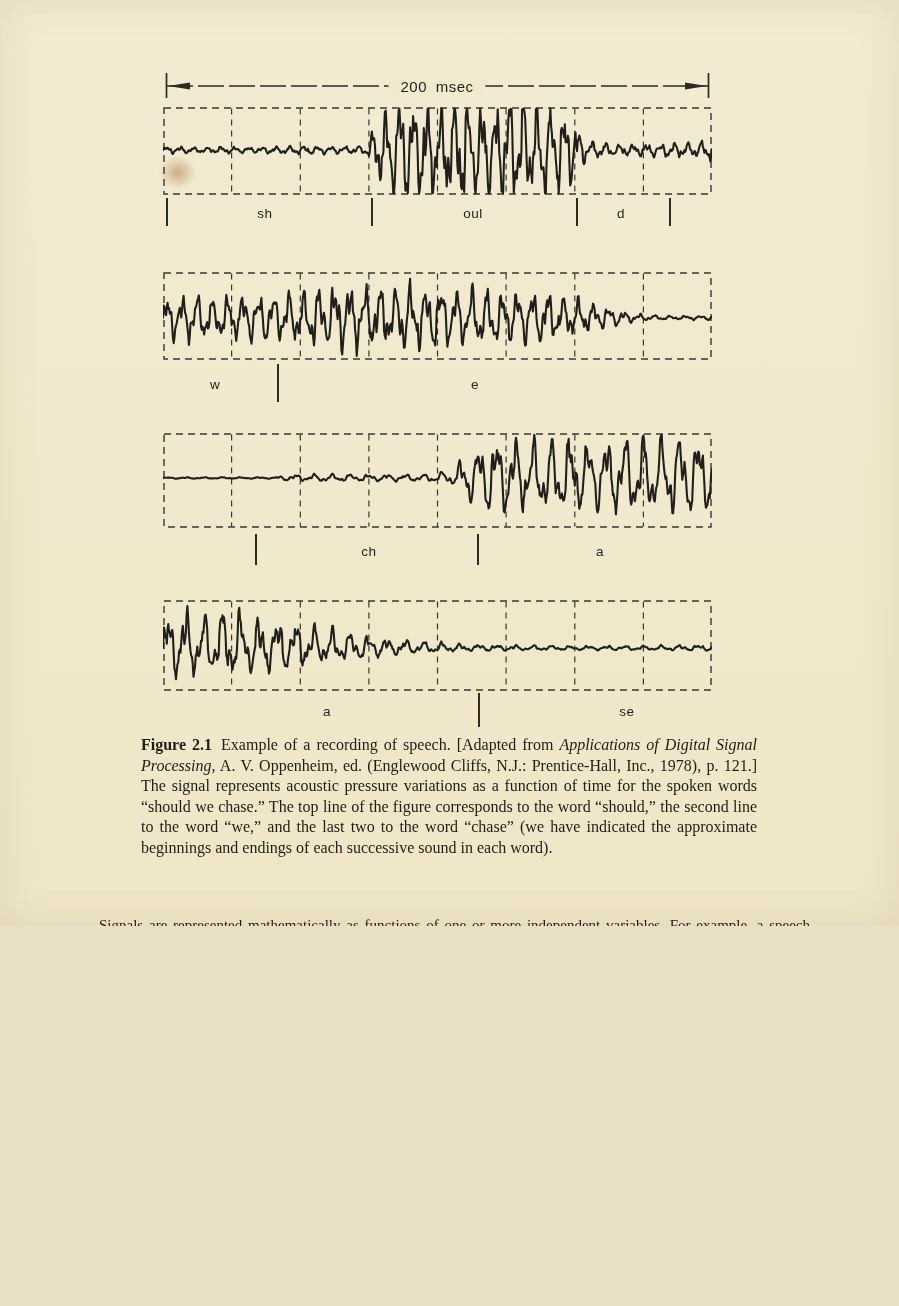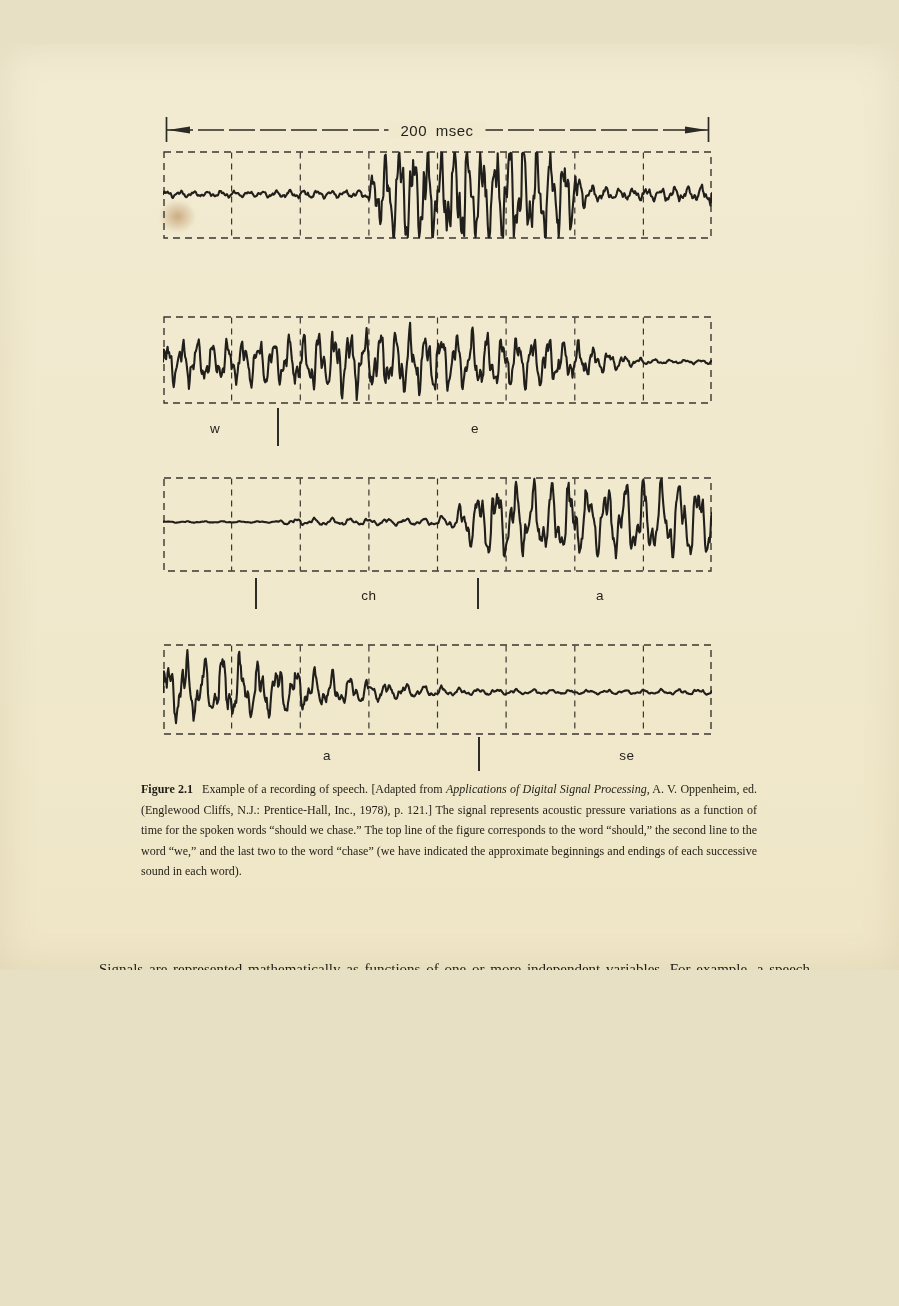--- a/index.html
+++ b/index.html
@@ -1,40 +1,40 @@
 <!DOCTYPE html>
 <html><head>
 <meta charset="utf-8">
 <style>
   html,body{margin:0;padding:0;background:#e8e0c4;}
   .page{position:relative;width:899px;height:926px;overflow:hidden;
         background:linear-gradient(180deg,#f2ebd2 0%,#f1e9cd 55%,#efe6c7 100%);
         box-shadow:inset 0 0 40px rgba(120,100,60,.12);
-        font-family:"Liberation Serif",serif;margin-top:44px;}
+        font-family:"Liberation Serif",serif;}
   .stain{position:absolute;left:159px;top:156px;width:37px;height:33px;border-radius:50%;
          background:radial-gradient(closest-side,rgba(166,110,52,.5),rgba(166,110,52,.2) 60%,rgba(166,110,52,0) 100%);
          filter:blur(1px);}
   svg.arrow{position:absolute;left:163px;top:70px;overflow:visible;}
   .arrow .bar{stroke:#2c2a25;stroke-width:1.7;}
   .arrow .dline{stroke:#2c2a25;stroke-width:1.4;stroke-dasharray:26 5;}
   .arrow polygon{fill:#2c2a25;}
   .arrow-label{position:absolute;left:437px;top:86px;transform:translate(-50%,-50%);
         background:#f1e9cd;padding:0 12px;font:15px "Liberation Sans",sans-serif;
         color:#211f1b;letter-spacing:.5px;word-spacing:4px;}
   .panel{position:absolute;left:163px;width:549px;}
   .panel svg{display:block;}
   .box{fill:none;stroke:#3a372f;stroke-width:1.4;stroke-dasharray:7 5;}
   .grid{stroke:#3a372f;stroke-width:1.2;stroke-dasharray:6 5;}
   .wave{fill:none;stroke:#211f1b;stroke-width:2.1;stroke-linejoin:round;stroke-linecap:round;}
   .seg-row{position:absolute;left:163px;width:549px;}
   .tick{position:absolute;top:0;bottom:2px;width:2px;background:#2e2c27;}
   .seg-label{position:absolute;top:50%;transform:translate(-50%,-50%);
         font:13.5px "Liberation Sans",sans-serif;color:#26241f;letter-spacing:.5px;}
   .caption{position:absolute;left:141px;top:735px;width:616px;margin:0;
-        font-size:12px;line-height:20.6px;text-align:justify;color:#211d16;}
+        font-size:16px;line-height:20.6px;text-align:justify;color:#211d16;}
   .caption b{margin-right:9px;}
   .bodytext{position:absolute;left:62px;top:908px;width:748px;margin:0;
         font-size:15px;line-height:34px;text-align:justify;text-indent:37px;
         color:#211d16;word-spacing:1px;}
   .footer{position:absolute;left:62px;top:1236px;width:745px;display:flex;
         justify-content:space-between;align-items:baseline;
         font:bold 15px "Liberation Sans",sans-serif;color:#211f1b;}
   .footer .chap{margin-left:30px;}
 </style>
 </head>
@@ -99,20 +99,29 @@
         <line class="grid" x1="137.3" y1="1.5" x2="137.3" y2="89.5"></line>
         <line class="grid" x1="205.9" y1="1.5" x2="205.9" y2="89.5"></line>
         <line class="grid" x1="274.5" y1="1.5" x2="274.5" y2="89.5"></line>
         <line class="grid" x1="343.1" y1="1.5" x2="343.1" y2="89.5"></line>
         <line class="grid" x1="411.8" y1="1.5" x2="411.8" y2="89.5"></line>
         <line class="grid" x1="480.4" y1="1.5" x2="480.4" y2="89.5"></line>
         <path class="wave" d="M0 48.2L0.8 27.4L1.5 29.7L2.3 37.7L3.1 34.9L3.8 43.7L4.6 28.6L5.3 24.1L6.1 31.9L6.9 33.6L7.6 37.0L8.4 31.7L9.2 30.0L9.9 35.2L10.7 52.7L11.4 68.6L12.2 71.6L13.0 79.2L13.7 71.3L14.5 64.1L15.3 62.1L16.0 51.9L16.8 49.7L17.5 52.8L18.3 41.2L19.1 30.7L19.8 25.7L20.6 36.4L21.4 44.1L22.1 39.6L22.9 32.3L23.6 15.5L24.4 6.1L25.2 19.0L25.9 32.2L26.7 42.9L27.5 50.9L28.2 55.7L29.0 57.1L29.7 63.6L30.5 76.8L31.3 70.9L32.0 67.1L32.8 54.9L33.5 54.7L34.3 46.6L35.1 55.7L35.8 56.2L36.6 54.3L37.4 48.1L38.1 40.5L38.9 40.8L39.6 31.7L40.4 32.8L41.2 23.4L41.9 15.4L42.7 14.6L43.5 21.3L44.2 29.2L45.0 49.9L45.8 57.7L46.5 61.9L47.3 61.7L48.0 62.4L48.8 63.8L49.6 63.8L50.3 61.2L51.1 55.3L51.9 49.9L52.6 55.3L53.4 53.5L54.1 59.8L54.9 57.8L55.7 55.0L56.4 33.2L57.2 22.3L58.0 18.7L58.7 19.8L59.5 15.4L60.2 22.6L61.0 17.4L61.8 25.0L62.5 33.6L63.3 55.4L64.0 57.7L64.8 65.1L65.6 53.9L66.3 50.0L67.1 54.0L67.9 54.8L68.6 64.3L69.4 69.8L70.1 66.3L70.9 60.4L71.7 62.6L72.4 56.9L73.2 58.8L74.0 48.6L74.7 32.9L75.5 11.3L76.3 7.8L77.0 19.5L77.8 21.8L78.5 34.9L79.3 37.2L80.1 34.5L80.8 39.8L81.6 42.6L82.3 52.4L83.1 50.7L83.9 53.3L84.6 47.4L85.4 50.1L86.2 58.6L86.9 68.7L87.7 73.1L88.5 69.9L89.2 65.6L90.0 59.4L90.7 54.8L91.5 50.3L92.3 46.3L93.0 28.6L93.8 24.1L94.5 17.6L95.3 22.1L96.1 36.0L96.8 46.1L97.6 47.4L98.4 37.1L99.1 36.2L99.9 32.3L100.6 43.1L101.4 51.8L102.2 55.8L102.9 57.8L103.7 53.7L104.5 65.0L105.2 66.4L106.0 73.6L106.8 70.6L107.5 59.7L108.3 49.1L109.0 42.9L109.8 37.5L110.6 38.3L111.3 41.7L112.1 36.1L112.8 29.2L113.6 33.4L114.4 31.7L115.1 42.7L115.9 41.3L116.7 36.4L117.4 28.1L118.2 28.9L119.0 33.5L119.7 52.5L120.5 59.9L121.2 61.7L122.0 66.0L122.8 65.0L123.5 66.4L124.3 66.5L125.0 59.2L125.8 54.5L126.6 49.2L127.3 39.9L128.1 40.9L128.9 40.6L129.6 44.5L130.4 45.5L131.2 44.2L131.9 29.0L132.7 33.8L133.4 34.2L134.2 34.6L135.0 29.5L135.7 31.9L136.5 32.9L137.3 40.9L138.0 55.1L138.8 61.8L139.5 65.5L140.3 60.7L141.1 60.4L141.8 53.2L142.6 52.5L143.4 56.5L144.1 55.6L144.9 48.9L145.6 44.4L146.4 46.8L147.2 49.4L147.9 49.3L148.7 48.6L149.4 42.8L150.2 32.7L151.0 25.3L151.7 23.2L152.5 31.5L153.3 34.1L154.0 39.2L154.8 44.4L155.5 47.8L156.3 52.7L157.1 56.7L157.8 58.5L158.6 60.4L159.4 55.0L160.1 50.0L160.9 50.6L161.7 53.4L162.4 55.6L163.2 58.2L163.9 51.9L164.7 51.4L165.5 46.6L166.2 44.3L167.0 43.9L167.8 39.9L168.5 32.8L169.3 25.9L170.0 25.9L170.8 34.2L171.6 44.8L172.3 51.1L173.1 52.1L173.8 48.3L174.6 49.7L175.4 52.7L176.1 55.3L176.9 55.3L177.7 53.5L178.4 51.1L179.2 53.0L179.9 53.9L180.7 57.1L181.5 58.8L182.2 55.4L183.0 49.6L183.8 39.9L184.5 38.2L185.3 37.0L186.1 36.8L186.8 37.8L187.6 34.7L188.3 35.4L189.1 39.1L189.9 46.0L190.6 51.1L191.4 50.0L192.1 49.5L192.9 45.7L193.7 46.7L194.4 49.5L195.2 53.6L196.0 55.9L196.7 56.6L197.5 56.9L198.3 56.7L199.0 54.7L199.8 55.9L200.5 52.9L201.3 47.0L202.1 41.3L202.8 37.6L203.6 35.9L204.3 41.0L205.1 44.5L205.9 43.1L206.6 43.3L207.4 43.3L208.2 44.1L208.9 44.2L209.7 45.5L210.5 45.8L211.2 44.9L212.0 47.6L212.7 50.6L213.5 54.7L214.3 55.7L215.0 57.8L215.8 54.8L216.5 54.1L217.3 50.4L218.1 51.3L218.8 48.6L219.6 45.5L220.4 42.3L221.1 42.0L221.9 40.6L222.7 43.7L223.4 47.6L224.2 46.5L224.9 45.1L225.7 41.4L226.5 41.4L227.2 42.9L228.0 45.5L228.8 46.0L229.5 48.9L230.3 49.2L231.0 51.2L231.8 54.1L232.6 54.7L233.3 54.9L234.1 53.8L234.8 51.4L235.6 47.5L236.4 48.5L237.1 47.5L237.9 49.4L238.7 46.7L239.4 47.0L240.2 43.6L240.9 44.4L241.7 46.1L242.5 43.8L243.2 42.1L244.0 40.1L244.8 40.9L245.5 42.1L246.3 45.6L247.1 48.8L247.8 50.1L248.6 51.7L249.3 50.8L250.1 52.1L250.9 52.5L251.6 52.3L252.4 50.8L253.2 49.8L253.9 48.1L254.7 47.2L255.4 48.5L256.2 50.0L257.0 48.9L257.7 48.0L258.5 46.2L259.3 44.7L260.0 42.9L260.8 42.9L261.5 42.8L262.3 43.2L263.1 42.3L263.8 45.2L264.6 47.7L265.4 49.6L266.1 50.9L266.9 50.9L267.6 49.6L268.4 49.3L269.2 50.4L269.9 51.0L270.7 51.1L271.4 50.9L272.2 49.4L273.0 49.8L273.7 49.8L274.5 50.0L275.3 49.1L276.0 48.0L276.8 44.7L277.6 43.3L278.3 41.4L279.1 43.5L279.8 45.3L280.6 44.9L281.4 46.3L282.1 46.3L282.9 48.2L283.7 48.9L284.4 49.7L285.2 50.2L285.9 48.9L286.7 48.7L287.5 48.5L288.2 49.4L289.0 50.5L289.8 51.4L290.5 50.4L291.3 50.1L292.0 48.8L292.8 48.2L293.6 48.3L294.3 46.1L295.1 45.1L295.8 43.6L296.6 43.9L297.4 45.3L298.1 46.5L298.9 48.2L299.7 47.8L300.4 48.0L301.2 46.9L302.0 47.9L302.7 48.9L303.5 49.4L304.2 49.3L305.0 48.8L305.8 48.9L306.5 50.2L307.3 50.4L308.1 51.0L308.8 50.6L309.6 49.3L310.3 48.0L311.1 46.9L311.9 46.4L312.6 47.0L313.4 46.7L314.1 45.3L314.9 45.4L315.7 46.0L316.4 46.6L317.2 47.6L318.0 47.5L318.7 46.6L319.5 46.3L320.3 46.6L321.0 47.3L321.8 48.6L322.5 49.6L323.3 50.3L324.1 49.7L324.8 50.4L325.6 50.7L326.4 50.3L327.1 50.1L327.9 49.0L328.6 47.4L329.4 46.2L330.2 46.7L330.9 47.7L331.7 47.5L332.4 47.1L333.2 47.0L334.0 46.0L334.7 45.9L335.5 46.2L336.3 47.0L337.0 46.1L337.8 46.0L338.6 47.1L339.3 48.3L340.1 49.1L340.8 50.2L341.6 50.5L342.4 50.6L343.1 49.6L343.9 49.4L344.6 49.3L345.4 49.1L346.2 48.8L346.9 48.2L347.7 47.3L348.5 47.3L349.2 47.4L350.0 48.5L350.8 48.2L351.5 46.7L352.3 45.8L353.0 44.9L353.8 45.3L354.6 46.6L355.3 47.0L356.1 47.9L356.9 48.2L357.6 48.7L358.4 49.3L359.1 50.0L359.9 50.2L360.7 49.6L361.4 49.3L362.2 48.6L362.9 48.8L363.7 49.0L364.5 49.3L365.2 49.2L366.0 48.6L366.8 48.0L367.5 48.1L368.3 47.3L369.1 46.9L369.8 46.3L370.6 45.4L371.3 45.2L372.1 45.5L372.9 46.2L373.6 48.2L374.4 48.8L375.2 48.9L375.9 48.5L376.7 49.1L377.4 49.3L378.2 49.7L379.0 49.6L379.7 48.9L380.5 48.6L381.3 48.6L382.0 48.8L382.8 49.3L383.5 49.6L384.3 48.8L385.1 48.0L385.8 46.9L386.6 46.3L387.4 46.2L388.1 46.3L388.9 46.3L389.6 46.0L390.4 46.3L391.2 47.1L391.9 48.0L392.7 48.7L393.4 48.8L394.2 48.3L395.0 48.0L395.7 48.7L396.5 48.8L397.3 49.1L398.0 49.6L398.8 49.1L399.5 49.5L400.3 49.2L401.1 49.5L401.8 49.2L402.6 48.9L403.4 47.6L404.1 46.3L404.9 46.3L405.7 46.5L406.4 46.5L407.2 47.3L407.9 47.0L408.7 46.9L409.5 47.6L410.2 48.3L411.0 48.5L411.8 48.3L412.5 48.2L413.3 48.2L414.0 48.4L414.8 49.1L415.6 49.6L416.3 50.0L417.1 49.9L417.8 49.4L418.6 49.4L419.4 48.8L420.1 48.6L420.9 48.5L421.7 47.2L422.4 46.6L423.2 45.8L424.0 46.8L424.7 47.5L425.5 47.4L426.2 47.8L427.0 47.3L427.8 46.9L428.5 47.4L429.3 47.2L430.1 47.7L430.8 47.9L431.6 48.5L432.3 48.8L433.1 49.0L433.9 50.0L434.6 50.4L435.4 50.2L436.1 49.6L436.9 48.9L437.7 48.4L438.4 48.1L439.2 47.9L440.0 47.9L440.7 47.1L441.5 46.9L442.3 47.4L443.0 47.6L443.8 47.5L444.5 47.7L445.3 46.9L446.1 45.9L446.8 45.9L447.6 47.1L448.3 47.6L449.1 48.9L449.9 49.1L450.6 49.4L451.4 49.7L452.2 49.8L452.9 50.1L453.7 49.8L454.4 49.1L455.2 48.1L456.0 47.7L456.7 47.6L457.5 47.9L458.3 48.5L459.0 47.9L459.8 47.5L460.6 47.1L461.3 47.0L462.1 46.5L462.8 46.8L463.6 46.4L464.4 46.5L465.1 46.5L465.9 47.0L466.6 48.7L467.4 49.2L468.2 49.9L468.9 49.7L469.7 49.4L470.5 49.3L471.2 49.2L472.0 49.5L472.8 48.8L473.5 48.8L474.3 48.4L475.0 48.5L475.8 48.7L476.6 48.5L477.3 48.7L478.1 47.4L478.9 46.7L479.6 45.7L480.4 45.6L481.1 46.5L481.9 46.6L482.7 46.9L483.4 47.5L484.2 47.4L484.9 48.4L485.7 49.3L486.5 49.4L487.2 49.5L488.0 48.7L488.8 48.7L489.5 48.9L490.3 49.2L491.1 49.5L491.8 49.4L492.6 49.2L493.3 48.7L494.1 48.8L494.9 48.1L495.6 48.1L496.4 46.8L497.1 46.1L497.9 44.8L498.7 45.5L499.4 46.1L500.2 47.2L501.0 47.7L501.7 48.4L502.5 48.3L503.3 48.6L504.0 49.0L504.8 49.2L505.5 48.8L506.3 48.9L507.1 48.6L507.8 48.7L508.6 49.8L509.4 50.3L510.1 50.4L510.9 49.4L511.6 48.6L512.4 47.8L513.2 47.1L513.9 46.8L514.7 46.6L515.5 45.7L516.2 45.2L517.0 45.3L517.7 46.9L518.5 48.1L519.3 48.4L520.0 48.5L520.8 47.6L521.5 47.4L522.3 47.4L523.1 48.1L523.8 49.0L524.6 49.5L525.4 49.4L526.1 50.1L526.9 49.9L527.6 50.1L528.4 50.1L529.2 49.9L529.9 48.3L530.7 47.2L531.5 45.8L532.2 46.6L533.0 47.0L533.8 46.6L534.5 46.1L535.3 46.0L536.0 46.7L536.8 47.3L537.6 47.4L538.3 47.6L539.1 47.0L539.9 46.1L540.6 47.4L541.4 48.8L542.1 49.5L542.9 50.3L543.7 50.7L544.4 50.1L545.2 50.0L546.0 49.6L546.7 49.4L547.5 49.3L548.2 47.9L549.0 47.0"></path>
       </svg>
     </div>
 
+  <div class="seg-row" style="top:198px;height:30px;">
+      <div class="tick" style="left: 3px;"></div>
+      <div class="tick" style="left: 208px;"></div>
+      <div class="tick" style="left: 413px;"></div>
+      <div class="tick" style="left: 506px;"></div>
+      <div class="seg-label" style="left: 102px;">sh</div>
+      <div class="seg-label" style="left: 310px;">oul</div>
+      <div class="seg-label" style="left: 458px;">d</div>
+    </div>
   <div class="seg-row" style="top:364px;height:40px;">
       <div class="tick" style="left: 114px;"></div>
       <div class="seg-label" style="left: 52px;">w</div>
       <div class="seg-label" style="left: 312px;">e</div>
     </div>
   <div class="seg-row" style="top:534px;height:33px;">
       <div class="tick" style="left: 92px;"></div>
       <div class="tick" style="left: 314px;"></div>
       <div class="seg-label" style="left: 206px;">ch</div>
       <div class="seg-label" style="left: 437px;">a</div>

